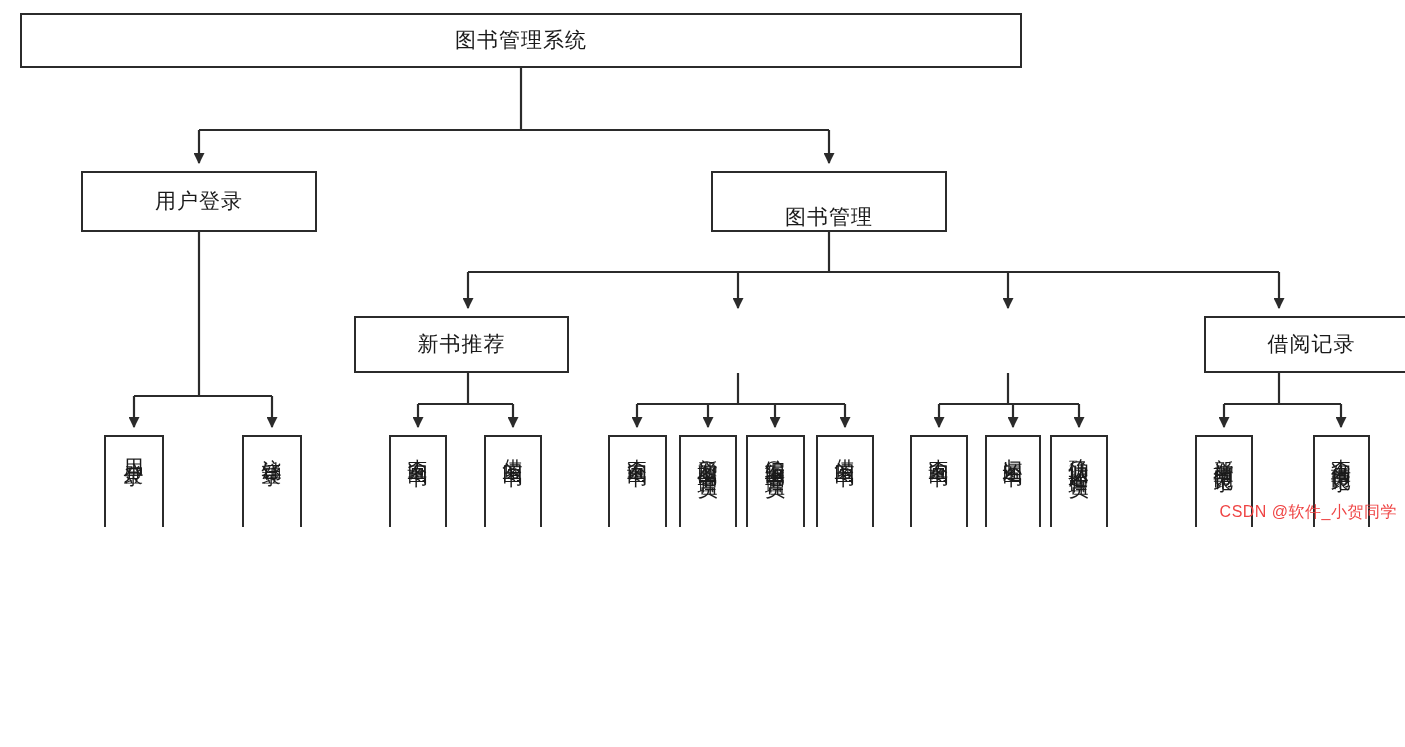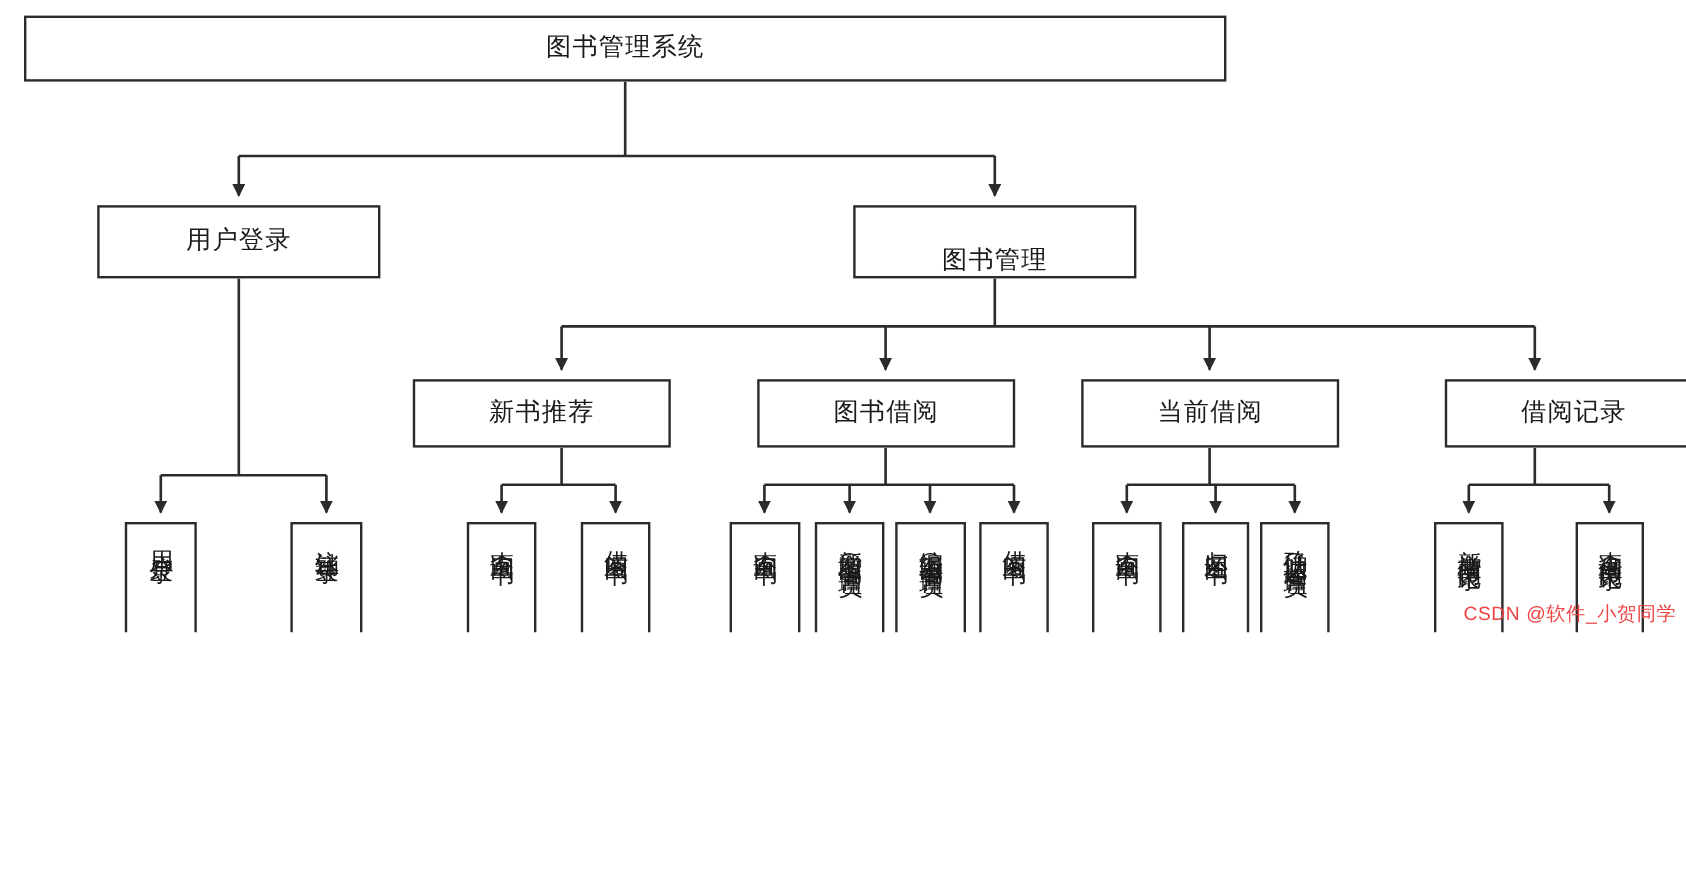--- a/index.html
+++ b/index.html
@@ -124,28 +124,22 @@
     <span class="lbl">图书管理系统</span>
   </div>
 
   <div class="node h-node" style="left:81px;top:171px;width:236px;height:61px;">
     <span class="lbl">用户登录</span>
   </div>
   <div class="node h-node" style="left:711px;top:171px;width:236px;height:61px;align-items:flex-end;">
     <span class="lbl">图书管理</span>
   </div>
 
-  <div class="node h-node" style="left:344px;top:316px;width:215px;height:57px;">
+  <div class="node h-node" style="left:354px;top:316px;width:215px;height:57px;">
     <span class="lbl">新书推荐</span>
-  </div>
-  <div class="node h-node" style="left:631px;top:316px;width:215px;height:57px;">
-    <span class="lbl">图书借阅</span>
-  </div>
-  <div class="node h-node" style="left:901px;top:316px;width:215px;height:57px;">
-    <span class="lbl">当前借阅</span>
   </div>
   <div class="node h-node" style="left:1172px;top:316px;width:215px;height:57px;margin-left:32px;">
     <span class="lbl">借阅记录</span>
   </div>
 
   <div class="node v-node" style="left:104px;top:435px;width:60px;height:299px;">
     <span class="lbl">用户登录</span>
   </div>
   <div class="node v-node" style="left:242px;top:435px;width:60px;height:299px;">
     <span class="lbl">注销登录</span>

